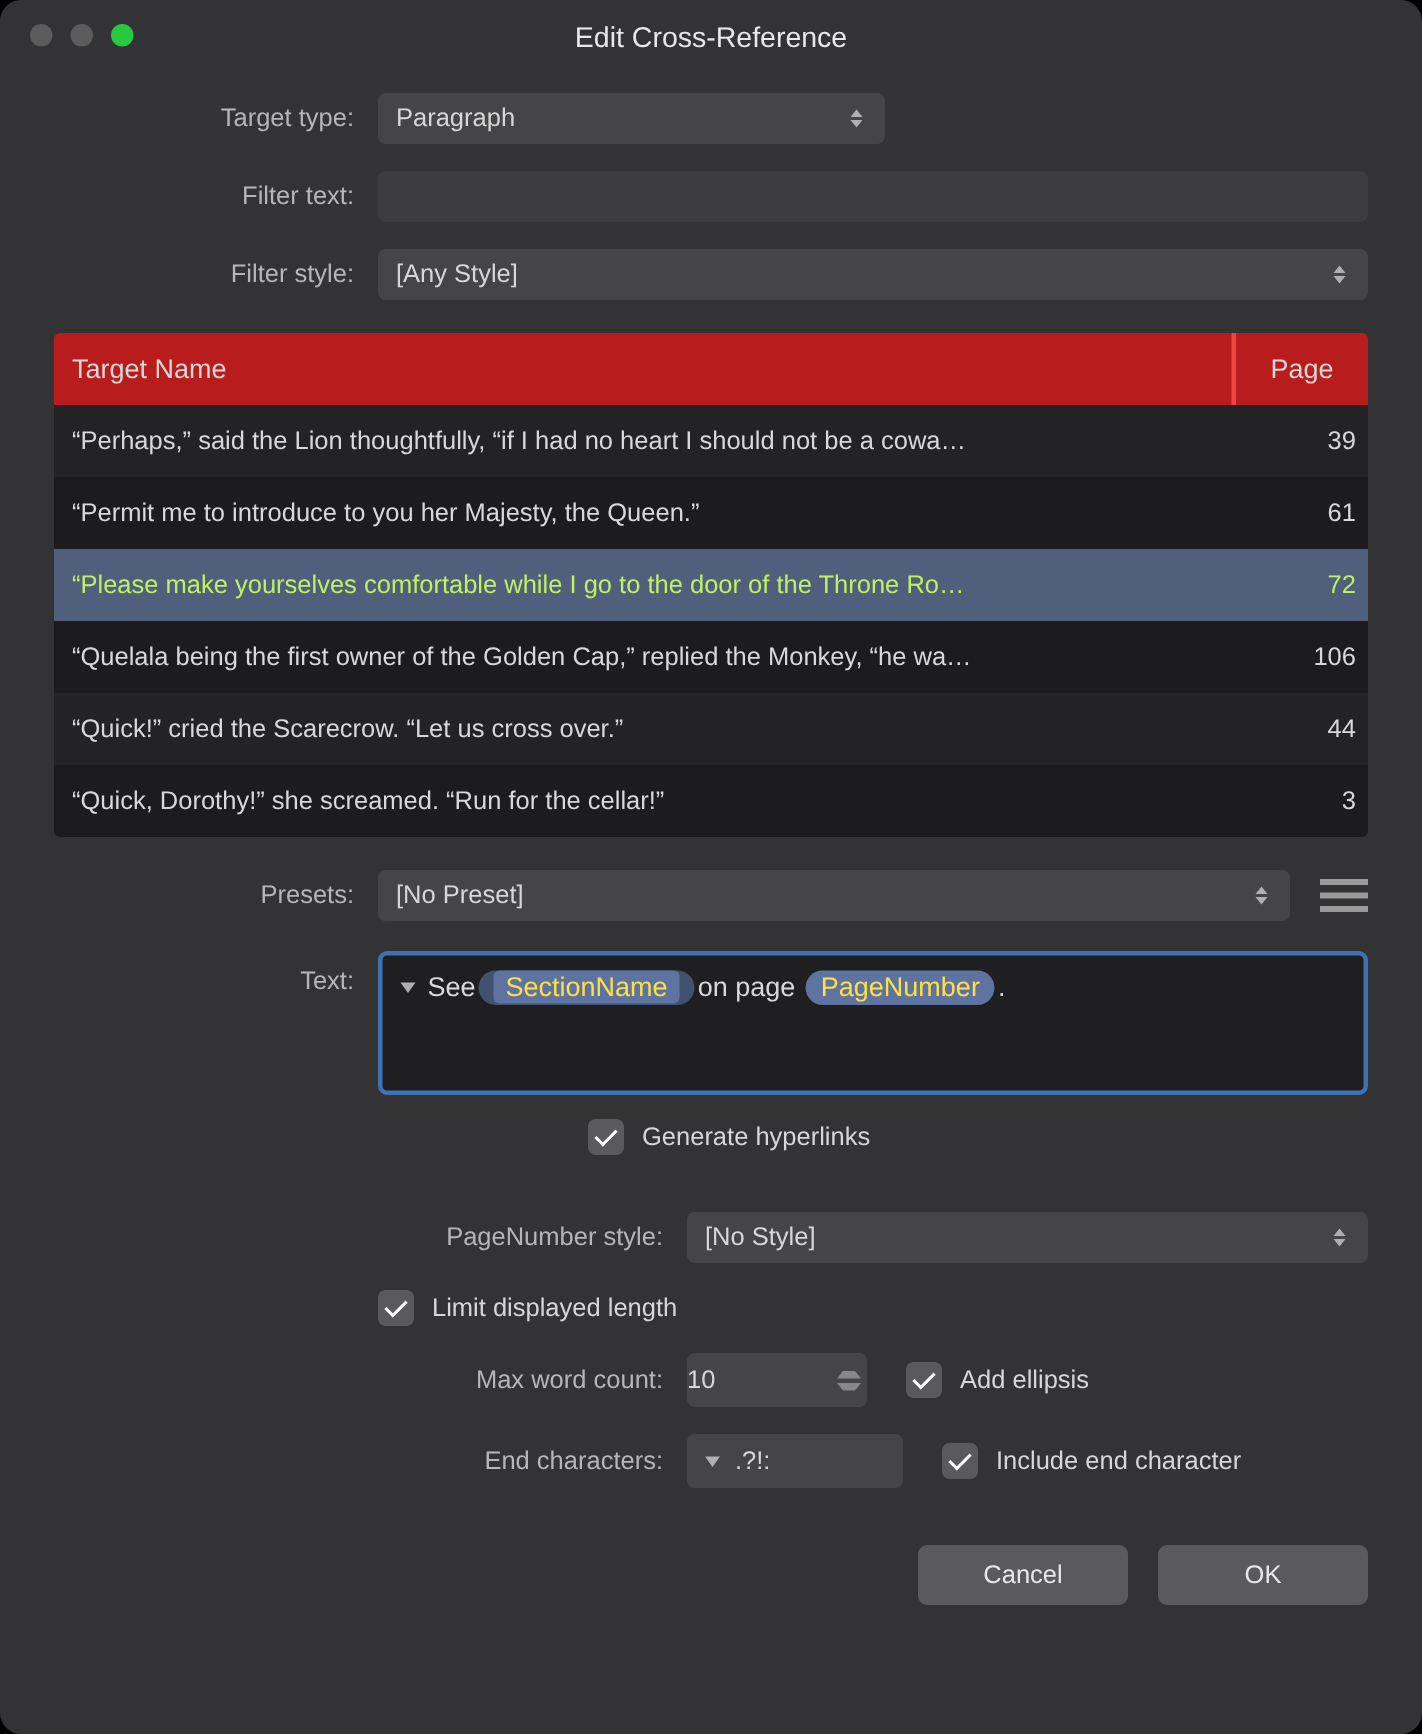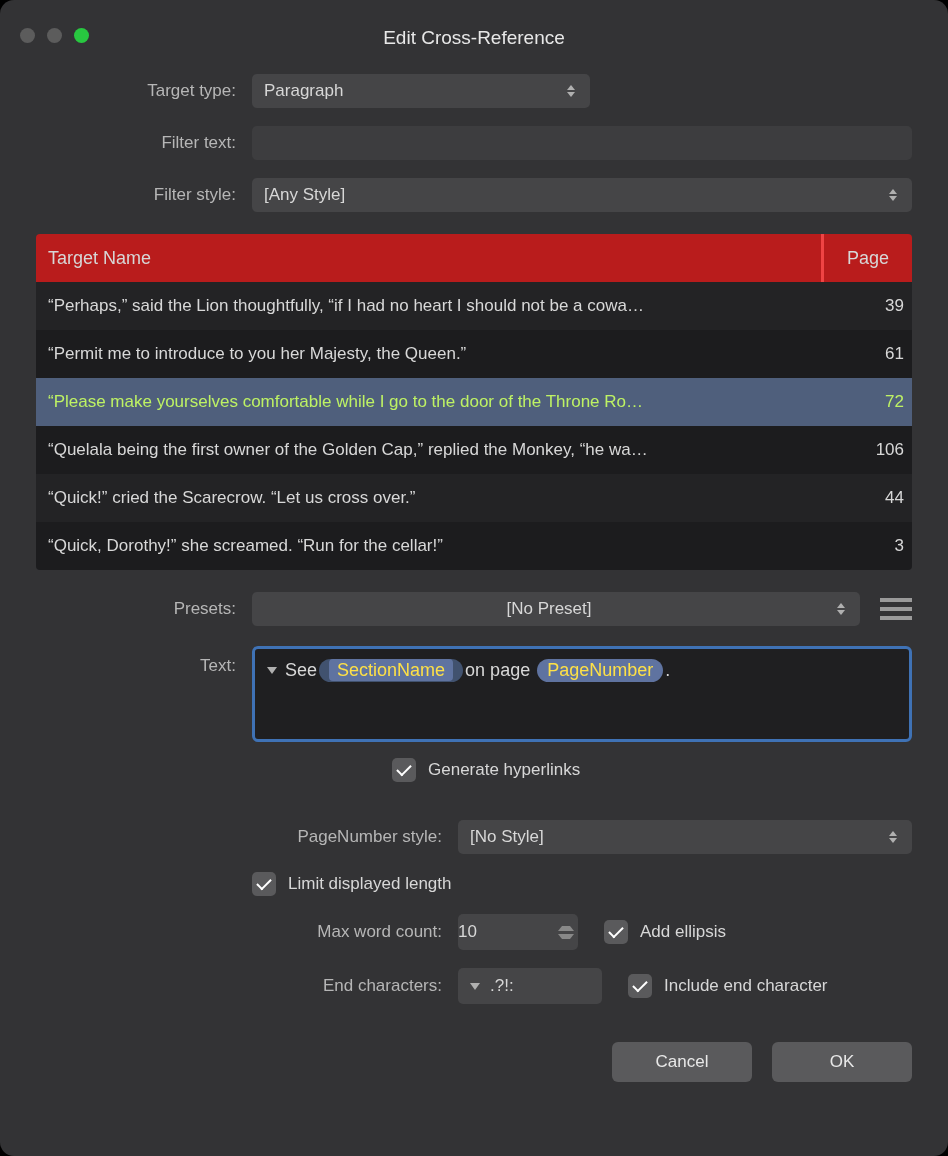--- a/index.html
+++ b/index.html
@@ -33,21 +33,20 @@
     margin:0 auto;
     box-sizing:border-box;
     padding-bottom:20px;
     overflow:hidden;
   }
   .titlebar{
     display:flex;
     align-items:center;
     height:46px;
     position:relative;
-    margin-top:12px;
   }
   .traffic{
     display:flex;gap:12px;
     position:absolute;left:20px;top:16px;
   }
   .dot{width:15px;height:15px;border-radius:50%;}
   .dot.red{background:#5c5c5c;}
   .dot.yellow{background:#5c5c5c;}
   .dot.green{background:#28c840;}
   .title{
@@ -106,21 +105,21 @@
   .tbody .trow:nth-child(odd){background:var(--row-odd);}
   .tbody .trow:nth-child(even){background:var(--row-even);}
   .tbody .trow.sel{background:var(--sel);color:#bef264;}
   .td-name{flex:1;padding-left:12px;white-space:nowrap;overflow:hidden;text-overflow:ellipsis;}
   .td-page{width:88px;text-align:right;padding-right:8px;}
 
   .section2{
     padding:0 36px;
   }
   .presets-row{display:flex;align-items:center;margin-bottom:20px;}
-  .presets-row .select{flex:1;text-align:center;}
+  .presets-row .select{flex:1;}
   .hamburger{
     width:32px;height:32px;margin-left:20px;
     display:flex;flex-direction:column;justify-content:center;gap:5px;
   }
   .hamburger span{height:4px;background:#9a9a9a;display:block;}
 
   .textbox-row{display:flex;align-items:flex-start;margin-bottom:16px;}
   .textbox{
     flex:1;
     background:#1f1f21;

